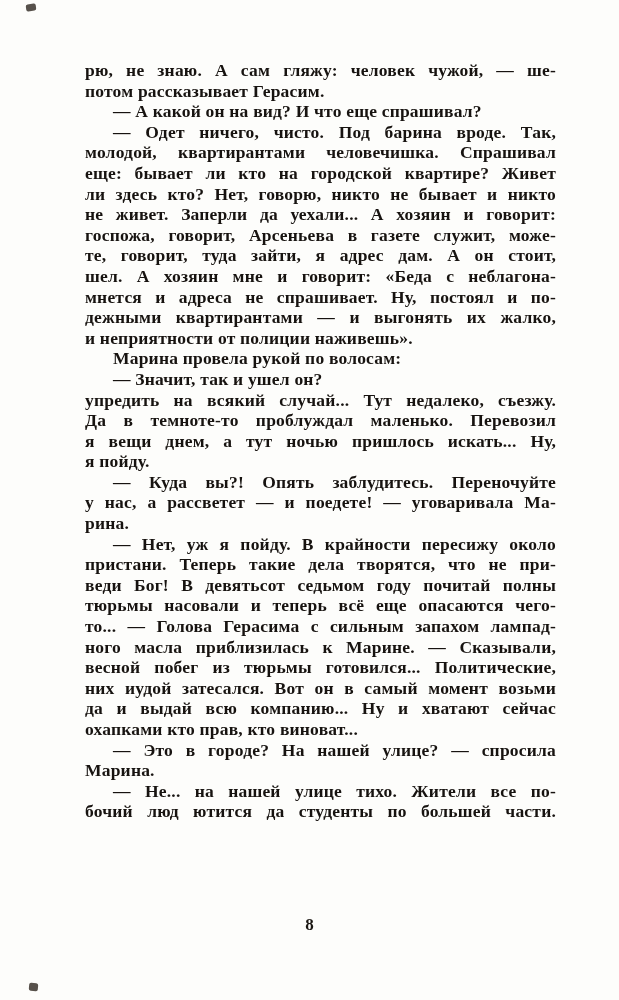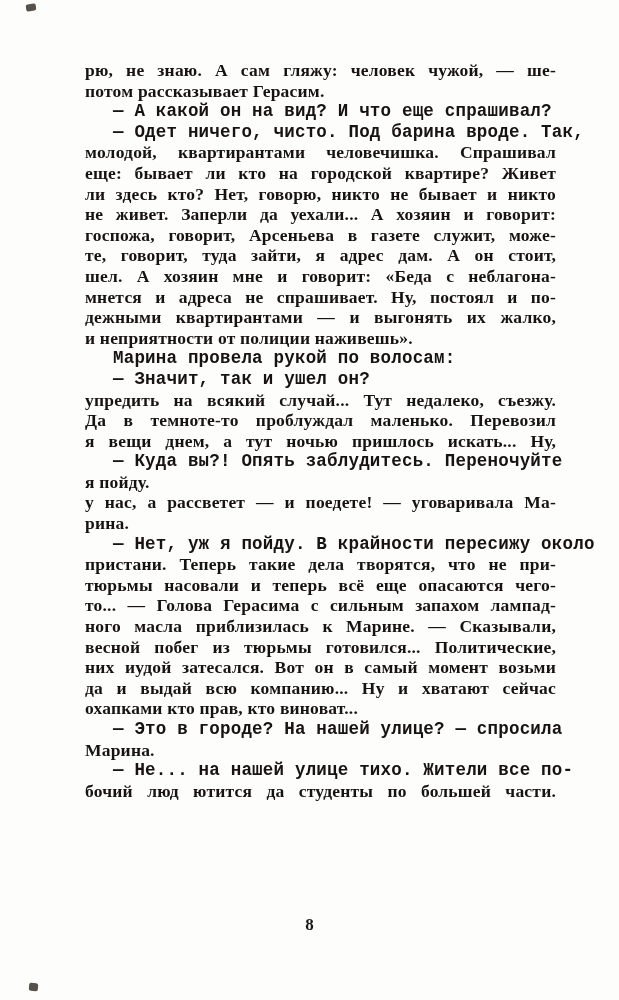--- a/index.html
+++ b/index.html
@@ -32,21 +32,20 @@
       text-align: justify;
       text-align-last: justify;
       white-space: nowrap;
       overflow: visible;
     }
     .line.end {
       text-align-last: left;
     }
     .line.indent {
       text-indent: 28px;
-      font-family: Liberation Mono, monospace;
     }
     .page-number {
       position: absolute;
       top: 915px;
       left: 0;
       width: 100%;
       text-align: center;
       font-size: 17px;
       font-weight: 700;
       color: #1b1713;
@@ -91,26 +90,27 @@
       <div class="line">те, говорит, туда зайти, я адрес дам. А он стоит,</div>
       <div class="line">шел. А хозяин мне и говорит: «Беда с неблагона-</div>
       <div class="line">мнется и адреса не спрашивает. Ну, постоял и по-</div>
       <div class="line">дежными квартирантами — и выгонять их жалко,</div>
       <div class="line end">и неприятности от полиции наживешь».</div>
       <div class="line indent end">Марина провела рукой по волосам:</div>
       <div class="line indent end">— Значит, так и ушел он?</div>
       <div class="line">упредить на всякий случай... Тут недалеко, съезжу.</div>
       <div class="line">Да в темноте-то проблуждал маленько. Перевозил</div>
       <div class="line">я вещи днем, а тут ночью пришлось искать... Ну,</div>
+      <div class="line end">я пойду.</div>
       <div class="line indent">— Куда вы?! Опять заблудитесь. Переночуйте</div>
-      <div class="line end">я пойду.</div>
       <div class="line">у нас, а рассветет — и поедете! — уговаривала Ма-</div>
       <div class="line end">рина.</div>
       <div class="line indent">— Нет, уж я пойду. В крайности пересижу около</div>
       <div class="line">пристани. Теперь такие дела творятся, что не при-</div>
+      <div class="line">веди Бог! В девятьсот седьмом году почитай полны</div>
       <div class="line">тюрьмы насовали и теперь всё еще опасаются чего-</div>
       <div class="line">то... — Голова Герасима с сильным запахом лампад-</div>
       <div class="line">ного масла приблизилась к Марине. — Сказывали,</div>
       <div class="line">весной побег из тюрьмы готовился... Политические,</div>
       <div class="line">них иудой затесался. Вот он в самый момент возьми</div>
       <div class="line">да и выдай всю компанию... Ну и хватают сейчас</div>
       <div class="line end">охапками кто прав, кто виноват...</div>
       <div class="line indent">— Это в городе? На нашей улице? — спросила</div>
       <div class="line end">Марина.</div>
       <div class="line indent">— Не... на нашей улице тихо. Жители все по-</div>

